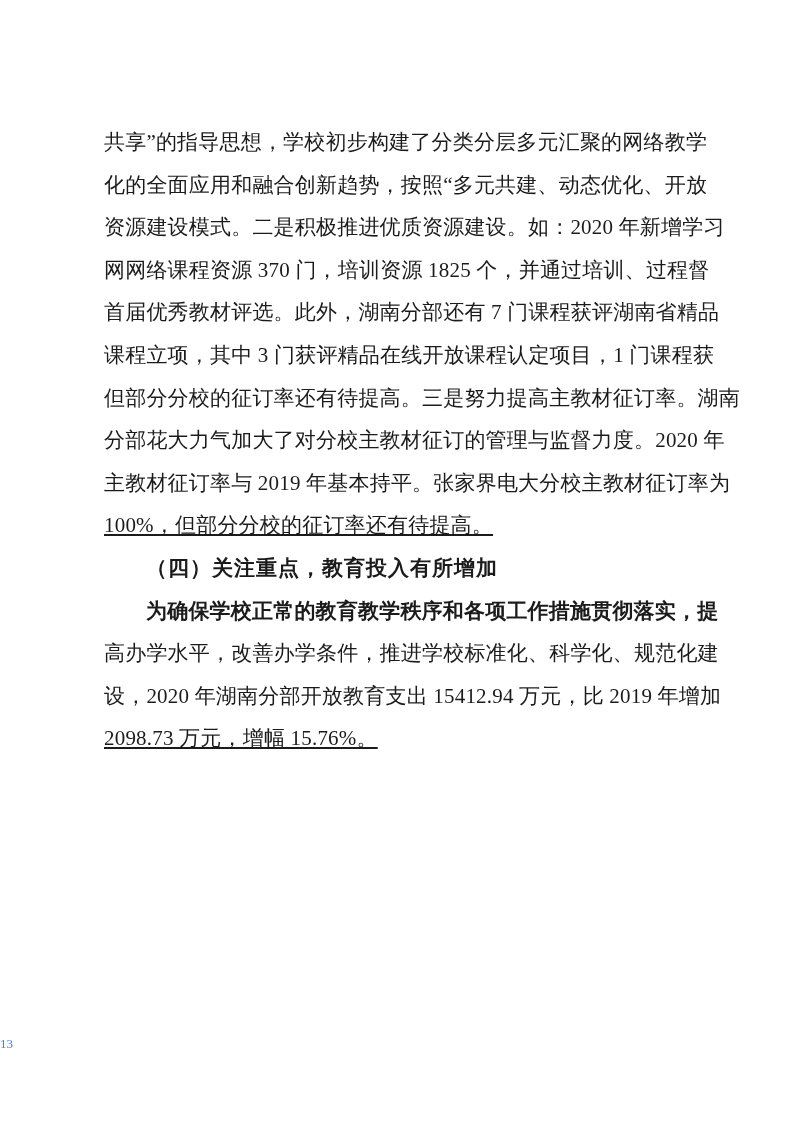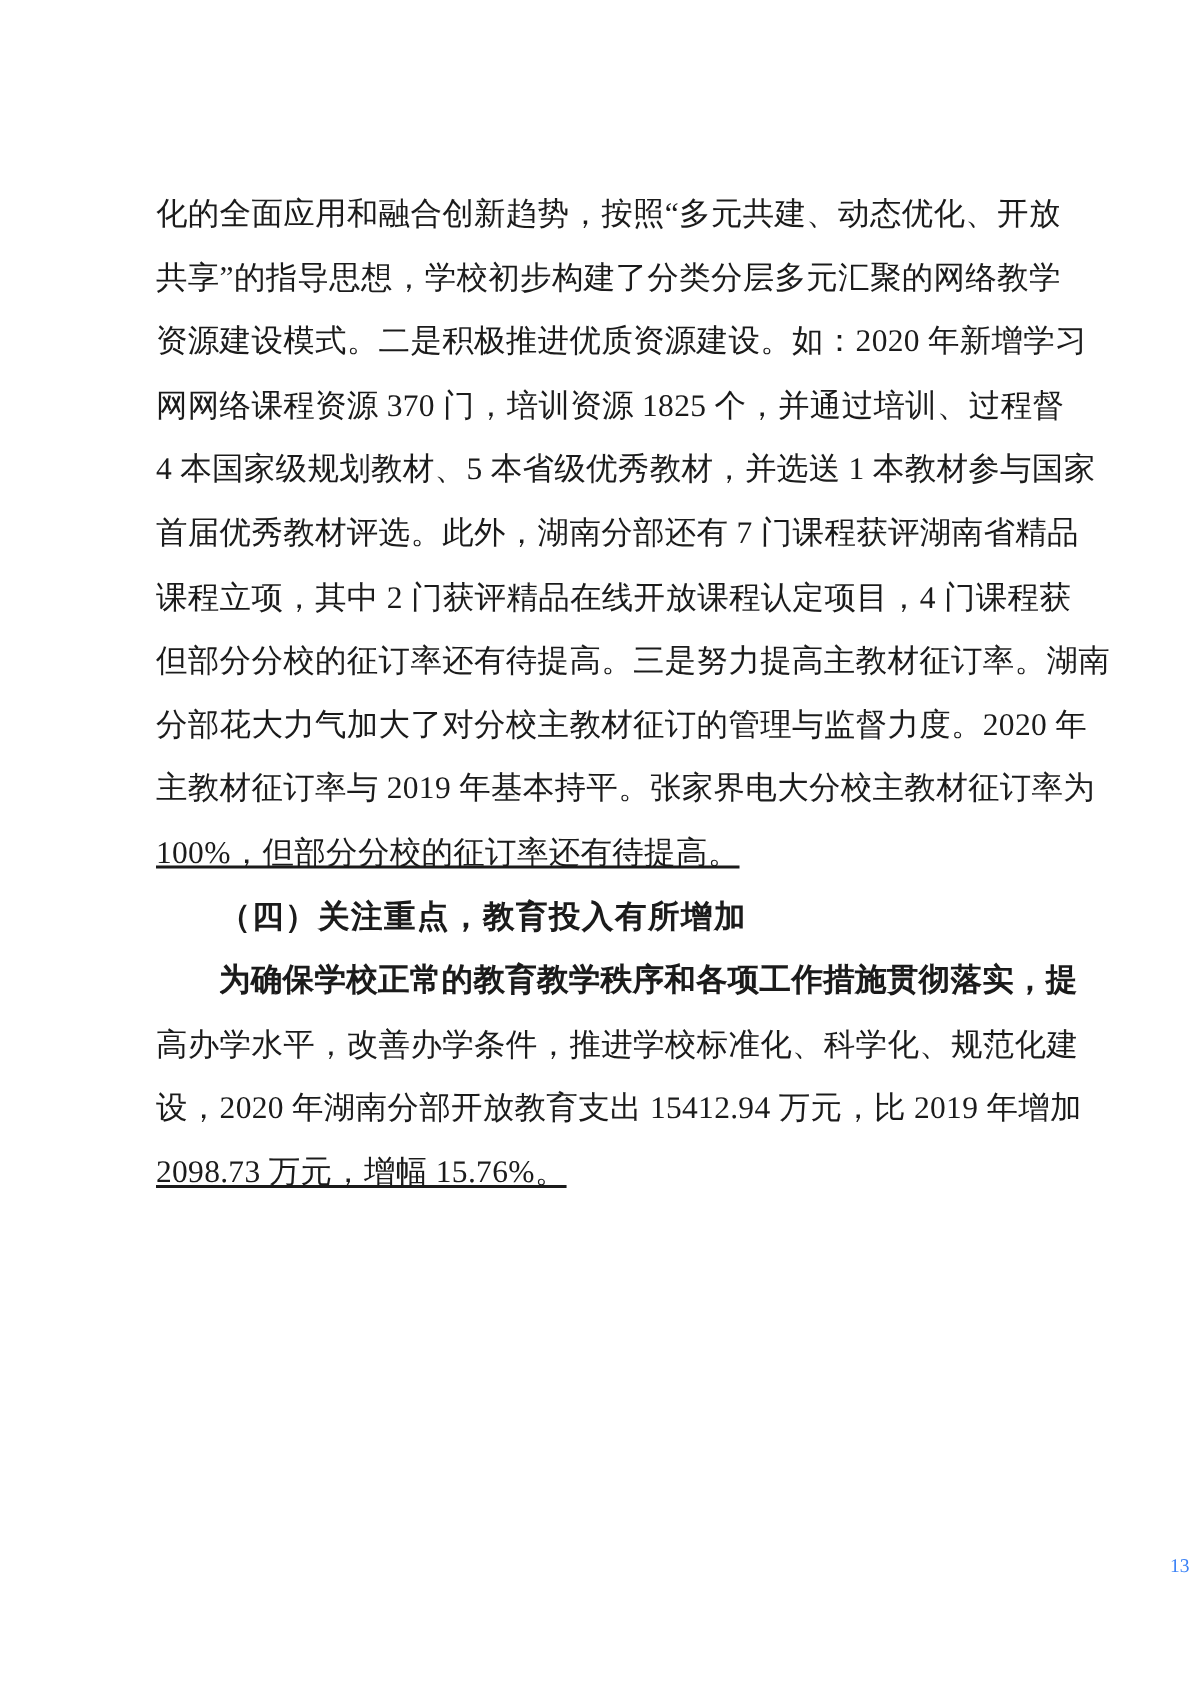--- a/index.html
+++ b/index.html
@@ -43,39 +43,38 @@
     font-weight: bold;
     text-indent: 2em;
     text-align-last: left;
     letter-spacing: 1px;
   }
   .footer {
     position: absolute;
     left: 0;
     top: 1036px;
     width: 100%;
-    text-align: right;
+    text-align: left;
     font-size: 13px;
     color: #3b82f6;
     font-family: "Liberation Serif", "DejaVu Serif", serif;
   }
 </style>
 </head>
 <body>
 
 <div class="page">
   <div class="content">
 
+    <div class="line">共享”的指导思想，学校初步构建了分类分层多元汇聚的网络教学</div>
     <div class="line">化的全面应用和融合创新趋势，按照“多元共建、动态优化、开放</div>
-    <div class="line">共享”的指导思想，学校初步构建了分类分层多元汇聚的网络教学</div>
     <div class="line">资源建设模式。二是积极推进优质资源建设。如：2020 年新增学习</div>
     <div class="line">网网络课程资源 370 门，培训资源 1825 个，并通过培训、过程督</div>
-    <div class="line">4 本国家级规划教材、5 本省级优秀教材，并选送 1 本教材参与国家</div>
     <div class="line">首届优秀教材评选。此外，湖南分部还有 7 门课程获评湖南省精品</div>
-    <div class="line">课程立项，其中 2 门获评精品在线开放课程认定项目，4 门课程获</div>
+    <div class="line">课程立项，其中 3 门获评精品在线开放课程认定项目，1 门课程获</div>
     <div class="line">但部分分校的征订率还有待提高。三是努力提高主教材征订率。湖南</div>
     <div class="line">分部花大力气加大了对分校主教材征订的管理与监督力度。2020 年</div>
     <div class="line">主教材征订率与 2019 年基本持平。张家界电大分校主教材征订率为</div>
     <div class="line lastline">100%，但部分分校的征订率还有待提高。</div>
 
     <div class="line heading">（四）关注重点，教育投入有所增加</div>
 
     <div class="line indent">为确保学校正常的教育教学秩序和各项工作措施贯彻落实，提</div>
     <div class="line">高办学水平，改善办学条件，推进学校标准化、科学化、规范化建</div>
     <div class="line">设，2020 年湖南分部开放教育支出 15412.94 万元，比 2019 年增加</div>

